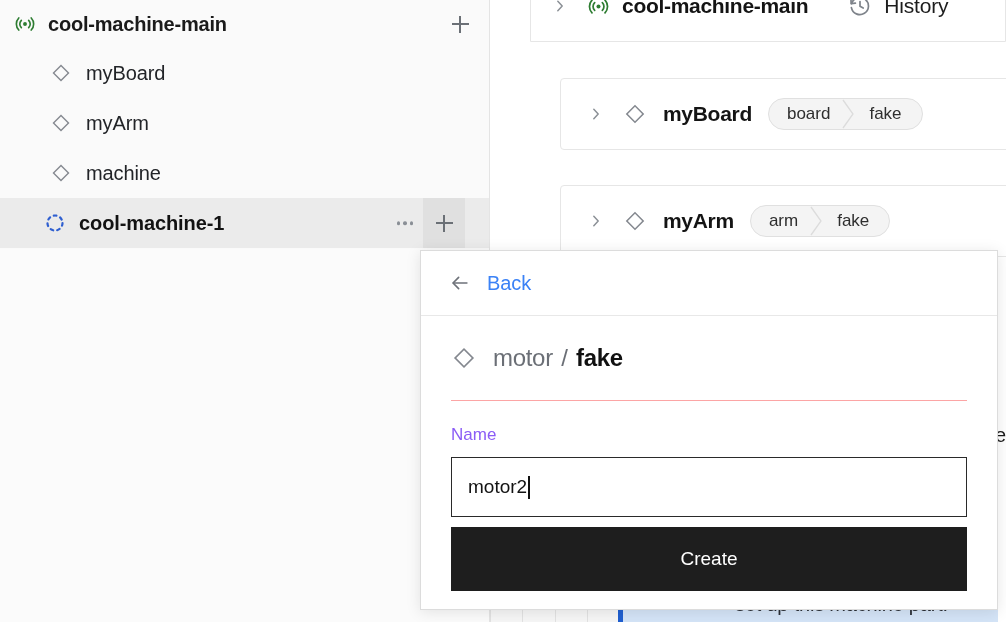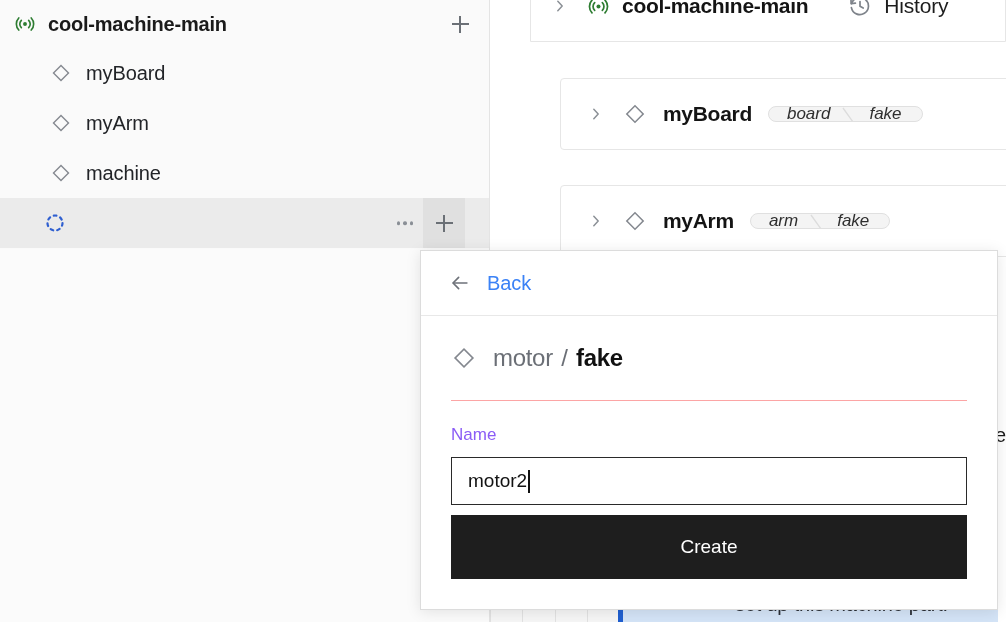--- a/index.html
+++ b/index.html
@@ -200,28 +200,27 @@
     margin-left: 16px;
     letter-spacing: -0.3px;
     white-space: nowrap;
   }
   .card .diamond-icon { margin-left: 20px; width: 24px; height: 24px; }
 
   .chip {
     display: inline-flex;
     align-items: stretch;
     margin-left: 16px;
-    height: 16px;
+    height: 32px;
     border: 1px solid #e0e0e0;
     background: #f4f4f4;
     border-radius: 16px;
     overflow: hidden;
     position: relative;
     white-space: nowrap;
-    font-style: italic;
   }
   .chip .chip-seg {
     display: flex;
     align-items: center;
     font-size: 17px;
     color: #2e2e2e;
     padding: 0 14px;
   }
   .chip .chip-seg.first { padding-left: 18px; padding-right: 18px; }
   .chip .chip-seg.second { padding-left: 20px; padding-right: 20px; }
@@ -283,21 +282,21 @@
   .subject-text .subj-model { color: #111111; font-weight: bold; }
 
   .modal-form { padding: 24px 30px 0 30px; }
   .field-label {
     font-size: 17px;
     color: #8b5cf6;
     margin-bottom: 12px;
   }
   .text-input {
     width: 100%;
-    height: 48px;
+    height: 60px;
     border: 1px solid #2a2a2a;
     background: #ffffff;
     display: flex;
     align-items: center;
     padding: 0 16px;
     font-size: 19px;
     color: #121212;
     position: relative;
     cursor: text;
   }
@@ -412,20 +411,21 @@
       <svg class="diamond-icon" viewBox="0 0 24 24">
         <rect x="6.2" y="6.2" width="11.6" height="11.6" transform="rotate(45 12 12)" fill="none" stroke="#84888f" stroke-width="1.5"></rect>
       </svg>
       <span class="item-label">machine</span>
     </div>
 
     <div class="tree-item selected">
       <svg class="loading-circle" viewBox="0 0 24 24">
         <circle cx="12" cy="12" r="8.2" fill="none" stroke="#2f5fd0" stroke-width="2.4" stroke-linecap="round" stroke-dasharray="3 4.4"></circle>
       </svg>
+      <span class="item-label">cool-machine-1</span>
       <div class="dots-btn">
         <i></i>
         <i></i>
         <i></i>
       </div>
       <div class="plus-btn-sq">
         <span class="plus-glyph"></span>
       </div>
     </div>
 

